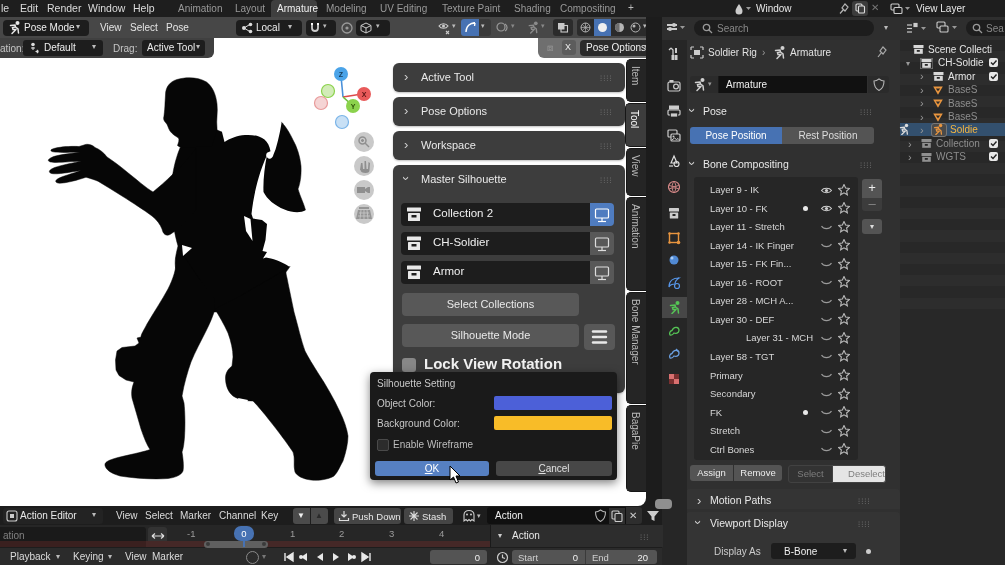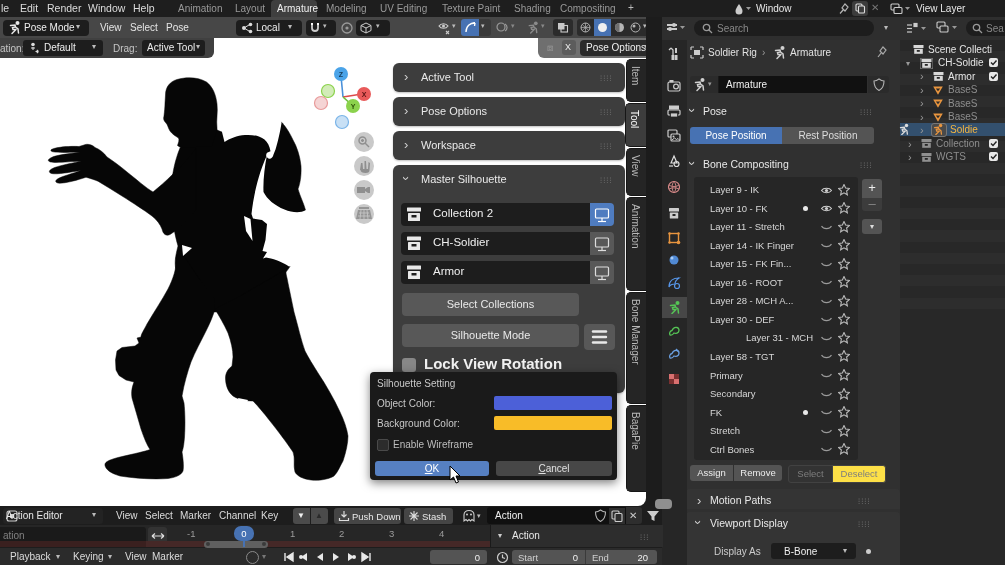--- a/index.html
+++ b/index.html
@@ -628,21 +628,21 @@
       <path d="M 6,0.5 L 7.6,4.0 L 11.5,4.4 L 8.6,7.0 L 9.4,10.8 L 6,8.8 L 2.6,10.8 L 3.4,7.0 L 0.5,4.4 L 4.4,4.0 Z" stroke="#b9b9b9" stroke-width="1.1" fill="none"></path>
     </svg>
 
   <div class="abs" style="left:862px;top:179px;width:20px;height:19px;background:#545454;border-radius:3px 3px 0 0;text-align:center;color:#eee;font-size:13px;line-height:18px;">+</div>
   <div class="abs" style="left:862px;top:198px;width:20px;height:13px;background:#3c3c3c;border-radius:0 0 3px 3px;text-align:center;color:#888;font-size:13px;line-height:11px;">–</div>
   <div class="abs" style="left:862px;top:219px;width:20px;height:15px;background:#545454;border-radius:3px;text-align:center;color:#ddd;font-size:8px;line-height:15px;">▾</div>
 
   <div class="abs" style="left:690px;top:465px;width:43px;height:16px;background:#545454;border-radius:3px 0 0 3px;text-align:center;color:#eee;font-size:9.5px;line-height:16px;">Assign</div>
   <div class="abs" style="left:734px;top:465px;width:48px;height:16px;background:#545454;border-radius:0 3px 3px 0;text-align:center;color:#eee;font-size:9.5px;line-height:16px;">Remove</div>
   <div class="abs" style="left:788px;top:465px;width:43px;height:16px;background:#333;border:1px solid #424242;border-radius:3px 0 0 3px;text-align:center;color:#7e7e7e;font-size:9.5px;line-height:15px;">Select</div>
-  <div class="abs" style="left:832px;top:465px;width:52px;height:16px;background:#fde047;border:1px solid #424242;border-radius:0 3px 3px 0;text-align:center;color:#7e7e7e;font-size:9.5px;line-height:15px;">Deselect</div>
+  <div class="abs" style="left:832px;top:465px;width:52px;height:16px;background:#e5e5e5;border:1px solid #424242;border-radius:0 3px 3px 0;text-align:right;color:#7e7e7e;font-size:9.5px;line-height:15px;">Deselect</div>
 
   <div class="abs" style="left:686px;top:489px;width:214px;height:20px;background:#343434;border-radius:4px 4px 0 0;"></div>
   <div class="abs chev" style="left:697px;top:496px;">›</div>
   <div class="abs txt" style="left:710px;top:494px;color:#e8e8e8;font-size:10.5px;">Motion Paths</div>
   <div class="abs grip" style="left:858px;top:495px;">⁝⁝⁝⁝</div>
   <div class="abs" style="left:686px;top:512px;width:214px;height:53px;background:#343434;border-radius:4px 4px 0 0;"></div>
   <div class="abs chevd" style="left:694px;top:517px;">›</div>
   <div class="abs txt" style="left:710px;top:517px;color:#e8e8e8;font-size:10.5px;">Viewport Display</div>
   <div class="abs grip" style="left:858px;top:518px;">⁝⁝⁝⁝</div>
   <div class="abs txt" style="left:714px;top:546px;color:#ccc;">Display As</div>
@@ -840,21 +840,21 @@
     <svg class="abs" style="left:989px;top:152px;" width="9" height="9">
       <path d="M2,4.5 L4,6.5 L7.5,2.5" stroke="#222" stroke-width="1.4" fill="none"></path>
     </svg>
 
   <div class="abs" style="left:0;top:506px;width:662px;height:59px;background:#1d1d1d;"></div>
   <div class="abs" style="left:3px;top:508px;width:100px;height:16px;background:#232323;border-radius:3px;"></div>
   <svg class="abs" style="left:6px;top:510px;" width="13" height="12">
       <rect x="1" y="1" width="10" height="10" rx="2" stroke="#ccc" fill="none" stroke-width="1.1"></rect>
       <rect x="4" y="4" width="4" height="4" fill="#ccc"></rect>
     </svg>
-  <div class="abs txt" style="left:6px;top:510px;color:#e8e8e8;">Action Editor</div>
+  <div class="abs txt" style="left:20px;top:510px;color:#e8e8e8;">Action Editor</div>
   <div class="abs txt" style="left:92px;top:510px;color:#bbb;font-size:8px;">▾</div>
   <div class="abs txt" style="left:116px;top:510px;color:#dcdcdc;">View</div>
   <div class="abs txt" style="left:145px;top:510px;color:#dcdcdc;">Select</div>
   <div class="abs txt" style="left:180px;top:510px;color:#dcdcdc;">Marker</div>
   <div class="abs txt" style="left:219px;top:510px;color:#dcdcdc;">Channel</div>
   <div class="abs txt" style="left:261px;top:510px;color:#dcdcdc;">Key</div>
   <div class="abs" style="left:293px;top:508px;width:17px;height:16px;background:#4b4b4b;border-radius:3px 0 0 3px;"></div>
   <div class="abs" style="left:311px;top:508px;width:17px;height:16px;background:#4b4b4b;border-radius:0 3px 3px 0;"></div>
   <div class="abs" style="left:297px;top:511px;color:#f0f0f0;font-size:8px;">▼</div>
   <div class="abs" style="left:315px;top:511px;color:#2a2a2a;font-size:8px;">▲</div>

